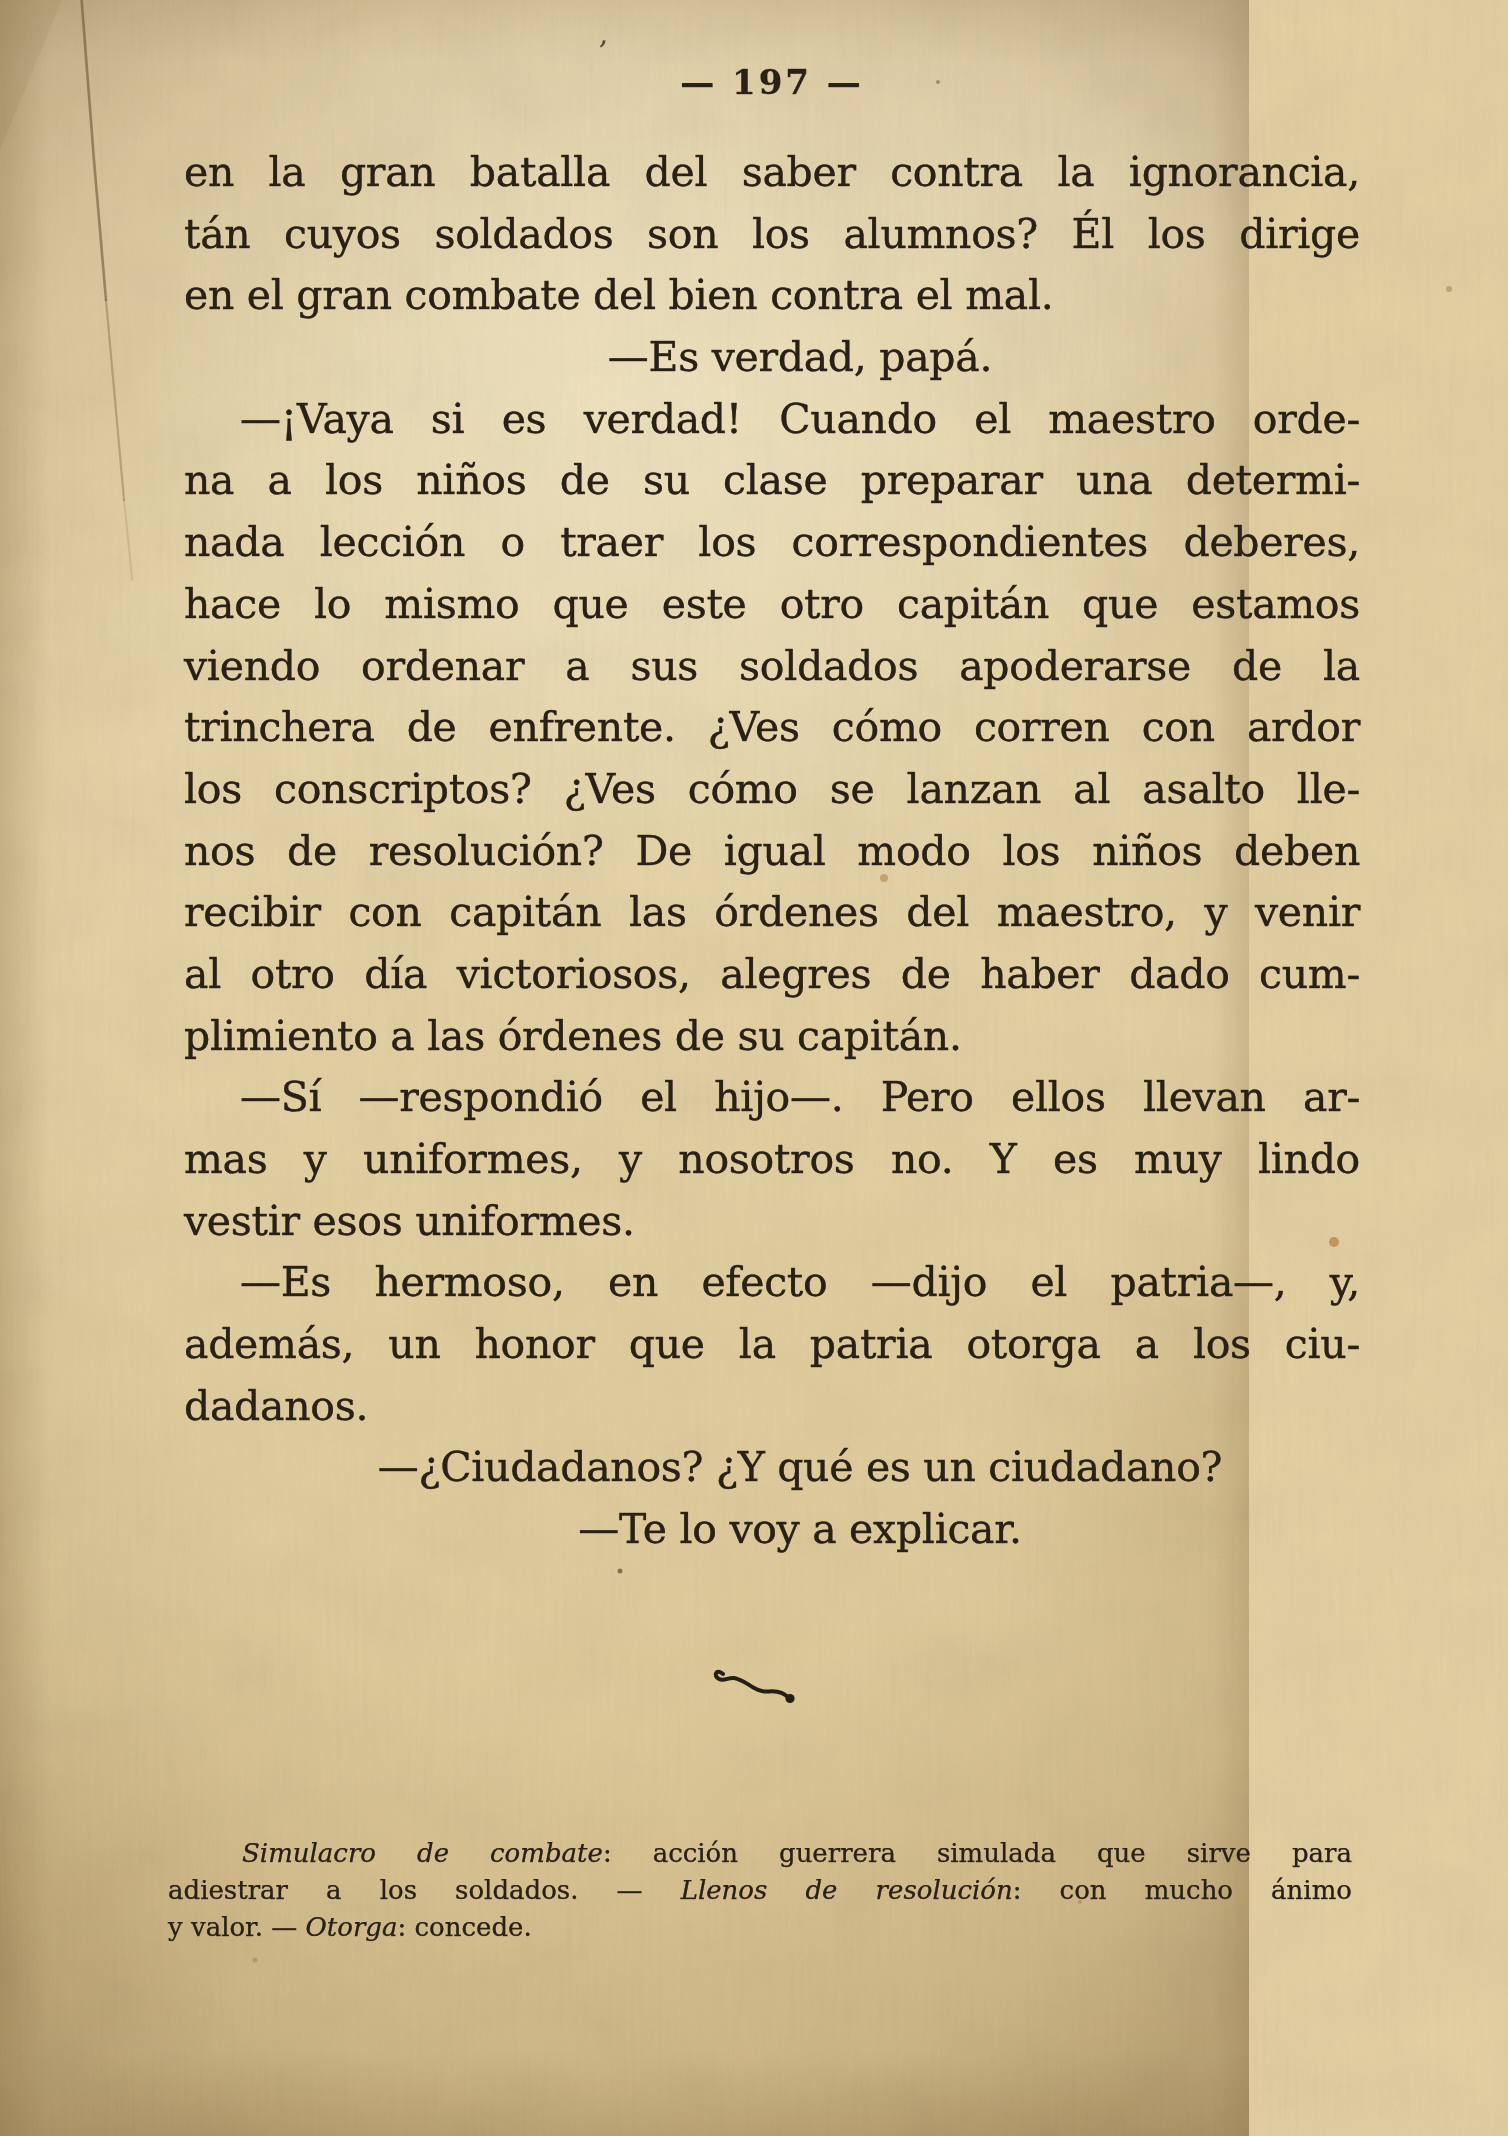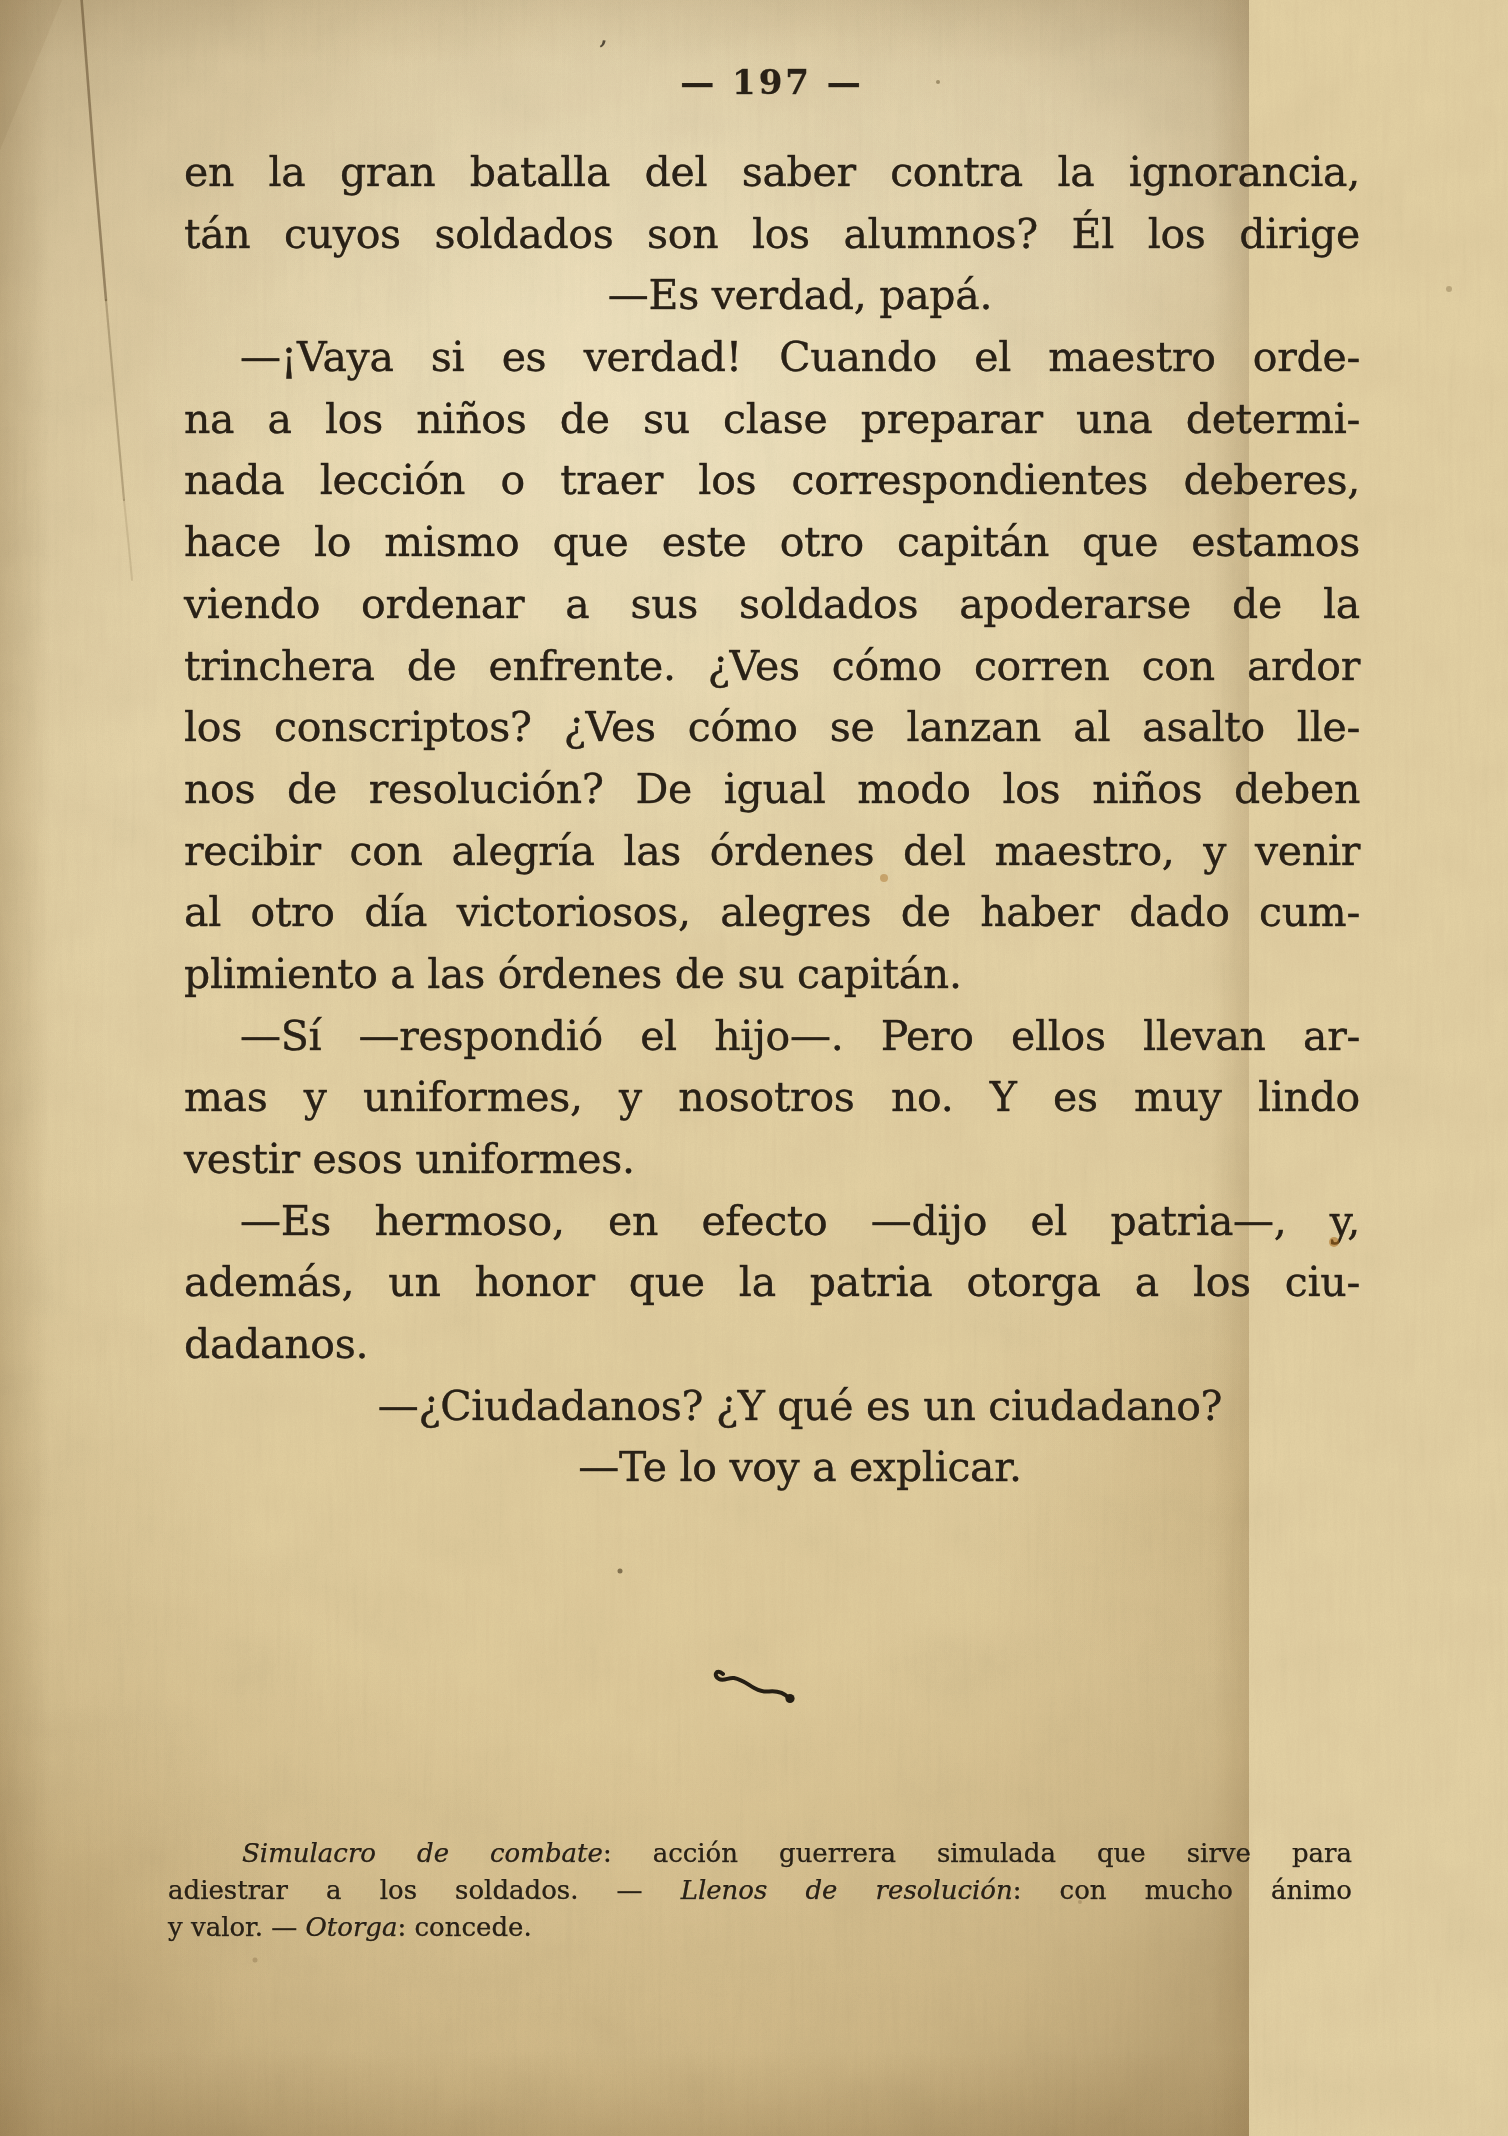--- a/index.html
+++ b/index.html
@@ -59,30 +59,31 @@
 <body>
 
 <div class="page">
 
   <div class="page-number">— 197 —</div>
   <div class="stray-mark">’</div>
 
   <div class="body-text">
       <div class="tline justify">en la gran batalla del saber contra la ignorancia,</div>
       <div class="tline justify">tán cuyos soldados son los alumnos? Él los dirige</div>
+      <div class="tline">en el gran combate del bien contra el mal.</div>
       <div class="tline indent">—Es verdad, papá.</div>
       <div class="tline justify indent">—¡Vaya si es verdad! Cuando el maestro orde-</div>
       <div class="tline justify">na a los niños de su clase preparar una determi-</div>
       <div class="tline justify">nada lección o traer los correspondientes deberes,</div>
       <div class="tline justify">hace lo mismo que este otro capitán que estamos</div>
       <div class="tline justify">viendo ordenar a sus soldados apoderarse de la</div>
       <div class="tline justify">trinchera de enfrente. ¿Ves cómo corren con ardor</div>
       <div class="tline justify">los conscriptos? ¿Ves cómo se lanzan al asalto lle-</div>
       <div class="tline justify">nos de resolución? De igual modo los niños deben</div>
-      <div class="tline justify">recibir con alegría las órdenes del maestro, y venir</div>
+      <div class="tline justify">recibir con capitán las órdenes del maestro, y venir</div>
       <div class="tline justify">al otro día victoriosos, alegres de haber dado cum-</div>
       <div class="tline">plimiento a las órdenes de su capitán.</div>
       <div class="tline justify indent">—Sí —respondió el hijo—. Pero ellos llevan ar-</div>
       <div class="tline justify">mas y uniformes, y nosotros no. Y es muy lindo</div>
       <div class="tline">vestir esos uniformes.</div>
       <div class="tline justify indent">—Es hermoso, en efecto —dijo el patria—, y,</div>
       <div class="tline justify">además, un honor que la patria otorga a los ciu-</div>
       <div class="tline">dadanos.</div>
       <div class="tline indent">—¿Ciudadanos? ¿Y qué es un ciudadano?</div>
       <div class="tline indent">—Te lo voy a explicar.</div>

